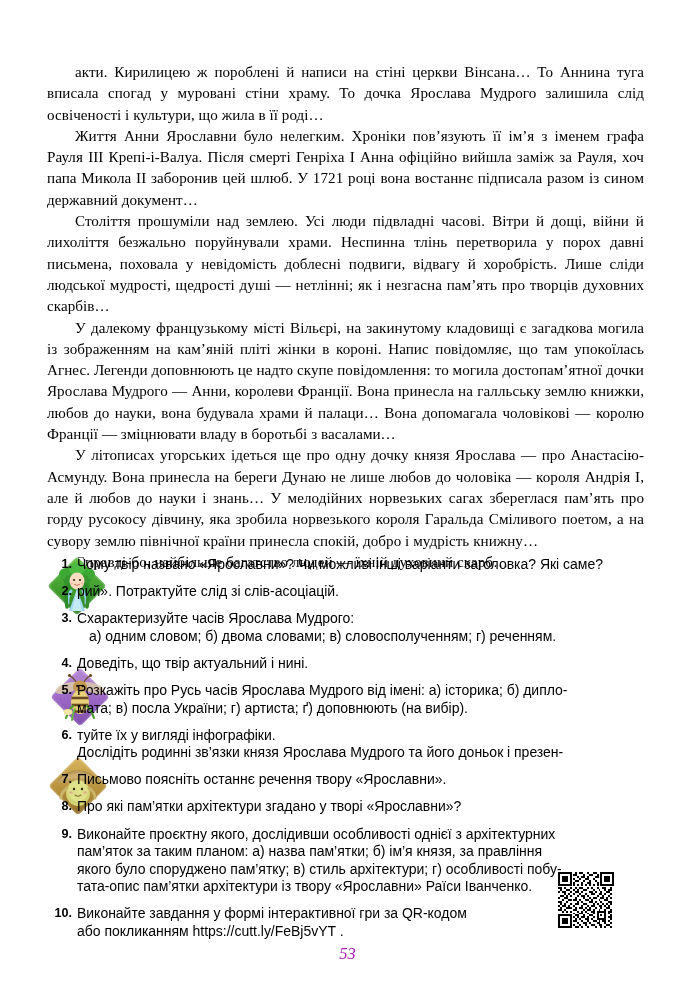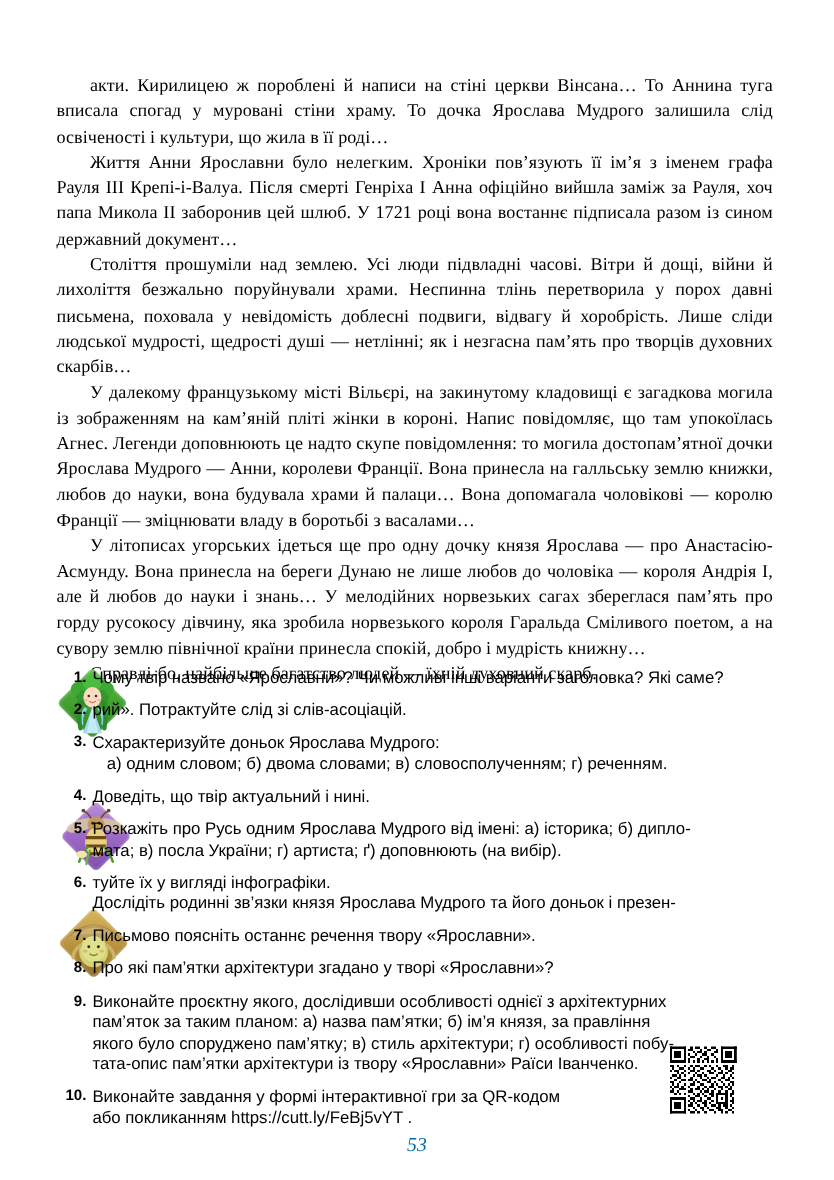--- a/index.html
+++ b/index.html
@@ -139,21 +139,21 @@
   
   .folio {
     position: absolute;
     left: 0;
     top: 944px;
     width: 695px;
     text-align: center;
     font-family: "Liberation Serif", "DejaVu Serif", serif;
     font-style: italic;
     font-size: 16.5px;
-    color: #0369a1;
+    color: #a21caf;
   }
 </style>
 </head>
 <body>
 
 <div class="page">
 
   <div class="prose">
     <p>акти. Кирилицею ж пороблені й написи на стіні церкви Вінсана… То Аннина туга вписала спогад у муровані стіни храму. То дочка Ярослава Мудрого залишила слід освіченості і культури, що жила в її роді…</p>
     <p>Життя Анни Ярославни було нелегким. Хроніки пов’язують її ім’я з іменем графа Рауля III Крепі-і-Валуа. Після смерті Генріха I Анна офіційно вийшла заміж за Рауля, хоч папа Микола II заборонив цей шлюб. У 1721 році вона востаннє підписала разом із сином державний документ…</p>
@@ -255,36 +255,36 @@
     <div class="task">
       <div class="task-num">2.</div>
       <div class="task-body">
         <span class="ln">рий». Потрактуйте слід зі слів-асоціацій.</span>
       </div>
     </div>
 
     <div class="task">
       <div class="task-num">3.</div>
       <div class="task-body">
-        <span class="ln">Схарактеризуйте доньок Ярослава Мудрого:</span>
+        <span class="ln">Схарактеризуйте часів Ярослава Мудрого:</span>
         <span class="ln sub">а) одним словом; б) двома словами; в) словосполученням; г) реченням.</span>
       </div>
     </div>
 
     <div class="task">
       <div class="task-num">4.</div>
       <div class="task-body">
         <span class="ln">Доведіть, що твір актуальний і нині.</span>
       </div>
     </div>
 
     <div class="task">
       <div class="task-num">5.</div>
       <div class="task-body">
-        <span class="ln">Розкажіть про Русь одним Ярослава Мудрого від імені: а) історика; б) дипло-</span>
+        <span class="ln">Розкажіть про Русь часів Ярослава Мудрого від імені: а) історика; б) дипло-</span>
         <span class="ln">мата; в) посла України; г) артиста; ґ) доповнюють (на вибір).</span>
       </div>
     </div>
 
     <div class="task">
       <div class="task-num">6.</div>
       <div class="task-body">
         <span class="ln">туйте їх у вигляді інфографіки.</span>
         <span class="ln">Дослідіть родинні зв’язки князя Ярослава Мудрого та його доньок і презен-</span>
       </div>

